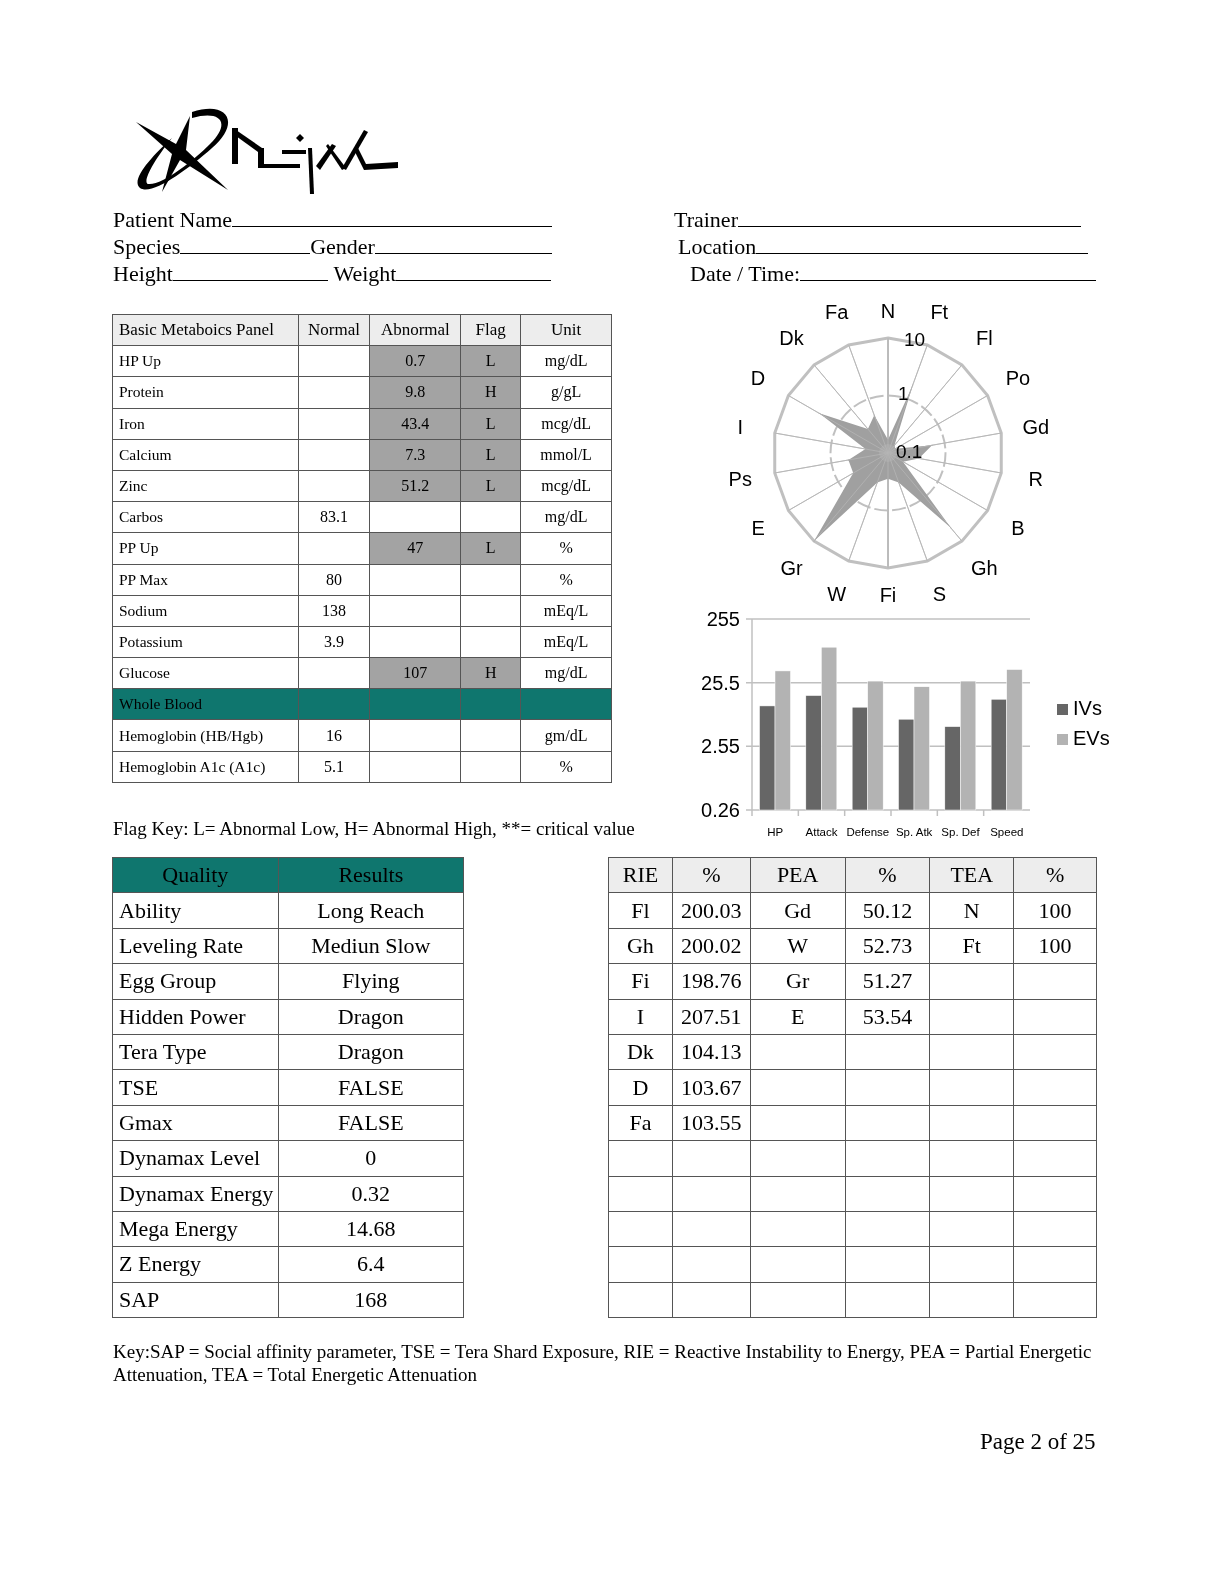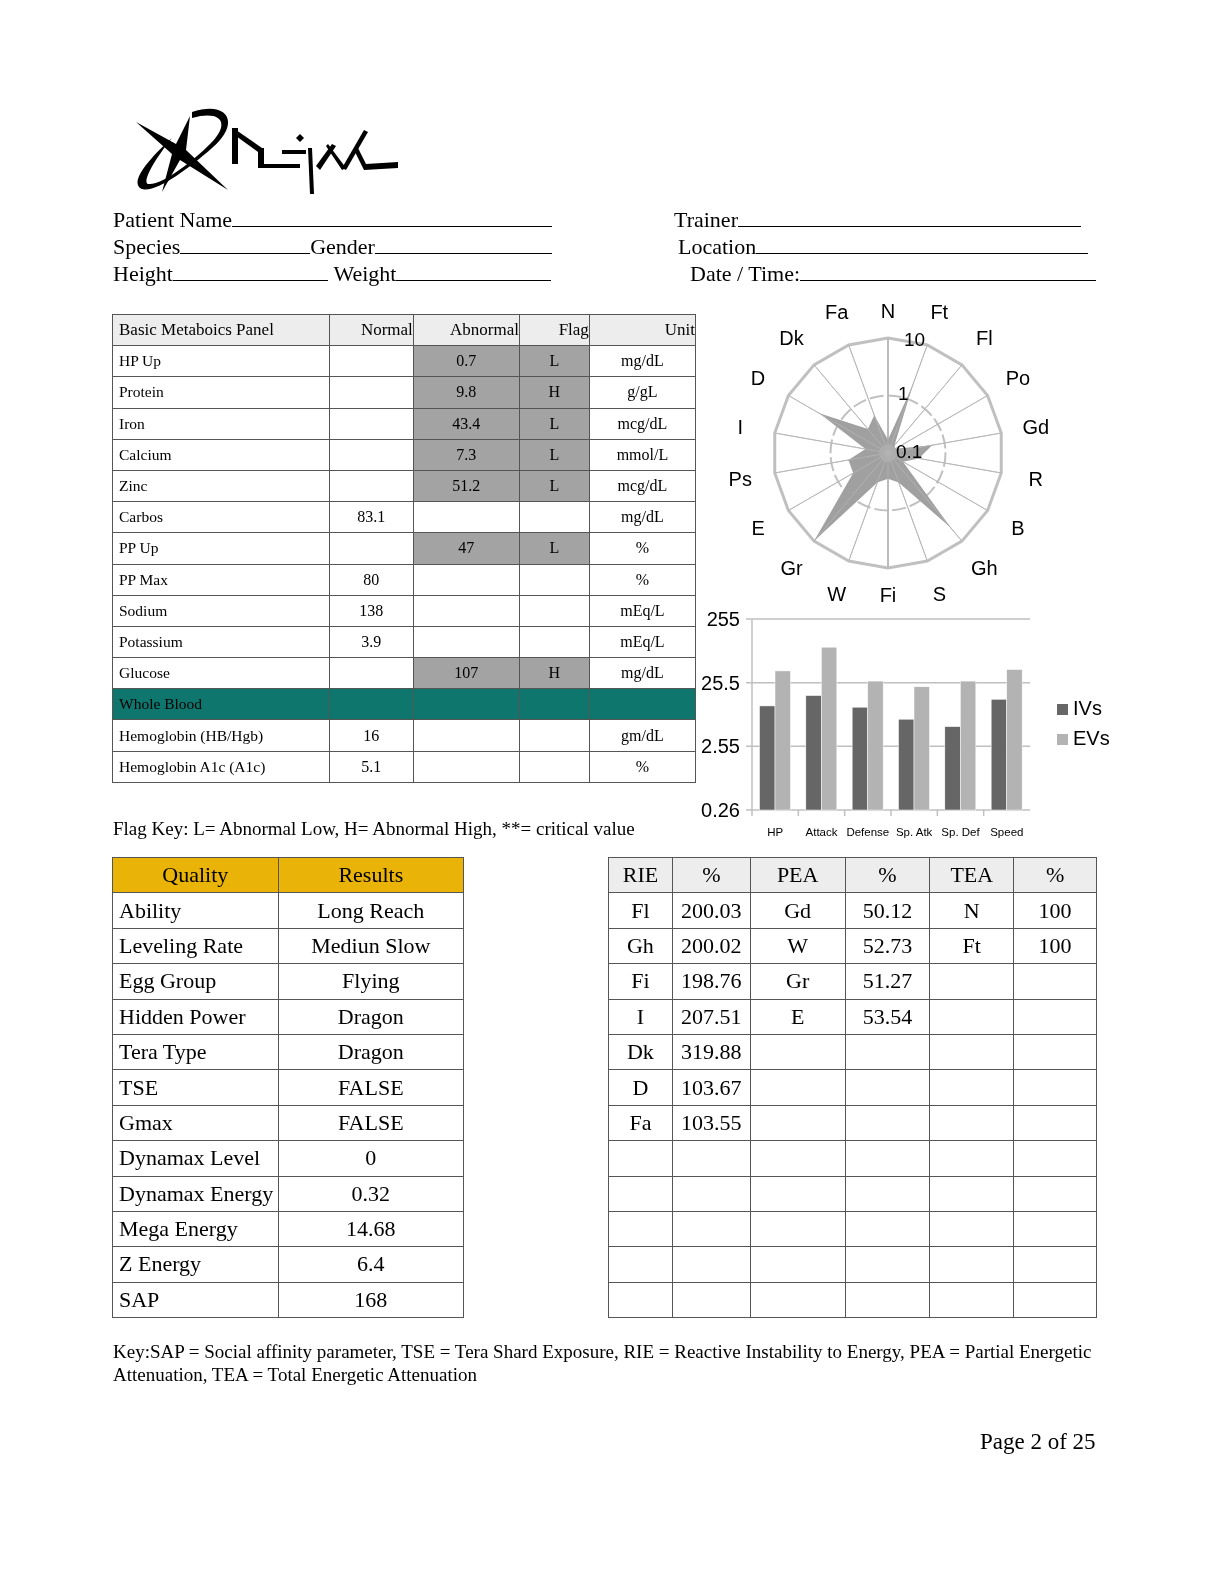--- a/index.html
+++ b/index.html
@@ -11,28 +11,28 @@
   #logo { left: 132px; top: 104px; width: 268px; height: 94px; }
 
   
   .hdr-line { position: absolute; font-size: 22px; line-height: 27px; white-space: nowrap; }
   .blank { display: inline-block; border-bottom: 1.5px solid #000; height: 18px; vertical-align: baseline; }
 
   
   table { border-collapse: collapse; position: absolute; }
   td, th { border: 1.5px solid #555; padding: 0; font-weight: normal; }
   .bmp td, .bmp th { font-size: 16px; height: 30.2px; }
-  .bmp th { background: #ededed; text-align: right; font-size: 17px; }
+  .bmp th { background: #ededed; text-align: center; font-size: 17px; }
   .bmp td.name { text-align: left; padding-left: 6px; font-size: 15.5px; }
   .bmp td.c { text-align: center; }
   .bmp td.abn { background: #a3a3a3; }
   .bmp tr.section td { background: #0f766e; }
 
   .qual td, .qual th { font-size: 22px; height: 34.4px; }
-  .qual th { background: #eab308; text-align: center; }
+  .qual th { background: #0f766e; text-align: center; }
   .qual td.k { text-align: left; padding-left: 6px; }
   .qual td.v { text-align: center; }
 
   .energy td, .energy th { font-size: 22px; height: 34.4px; text-align: center; }
   .energy th { background: #ededed; }
 
   .flagkey { left: 113px; top: 818px; font-size: 19px; }
   .keytext { left: 113px; top: 1340px; width: 990px; font-size: 19px; line-height: 23px; }
   .pageno { left: 980px; top: 1429px; font-size: 23px; }
 
@@ -76,21 +76,21 @@
 <div class="hdr-line" style="left:674px; top:206px;">
   <span>Trainer</span><span class="blank" style="width:343px"></span>
 </div>
 <div class="hdr-line" style="left:678px; top:233px;text-align:right;">
   <span>Location</span><span class="blank" style="width:332px"></span>
 </div>
 <div class="hdr-line" style="left:674px; top:260px;margin-left:16px;">
   <span>Date / Time:</span><span class="blank" style="width:296px"></span>
 </div>
 
-<table class="bmp" style="left:112px; top:314px; width:584px;">
+<table class="bmp" style="left:112px; top:314px; width:500px;">
   <colgroup>
       <col style="width:186px">
       <col style="width:72px">
       <col style="width:91px">
       <col style="width:60px">
       <col style="width:91px">
     </colgroup>
   <thead>
     <tr>
       <th style="text-align:left; padding-left:6px">Basic Metaboics Panel</th>
@@ -436,21 +436,21 @@
       <tr>
         <td>I</td>
         <td>207.51</td>
         <td>E</td>
         <td>53.54</td>
         <td></td>
         <td></td>
       </tr>
       <tr>
         <td>Dk</td>
-        <td>319.88</td>
+        <td>104.13</td>
         <td></td>
         <td></td>
         <td></td>
         <td></td>
       </tr>
       <tr>
         <td>D</td>
         <td>103.67</td>
         <td></td>
         <td></td>

